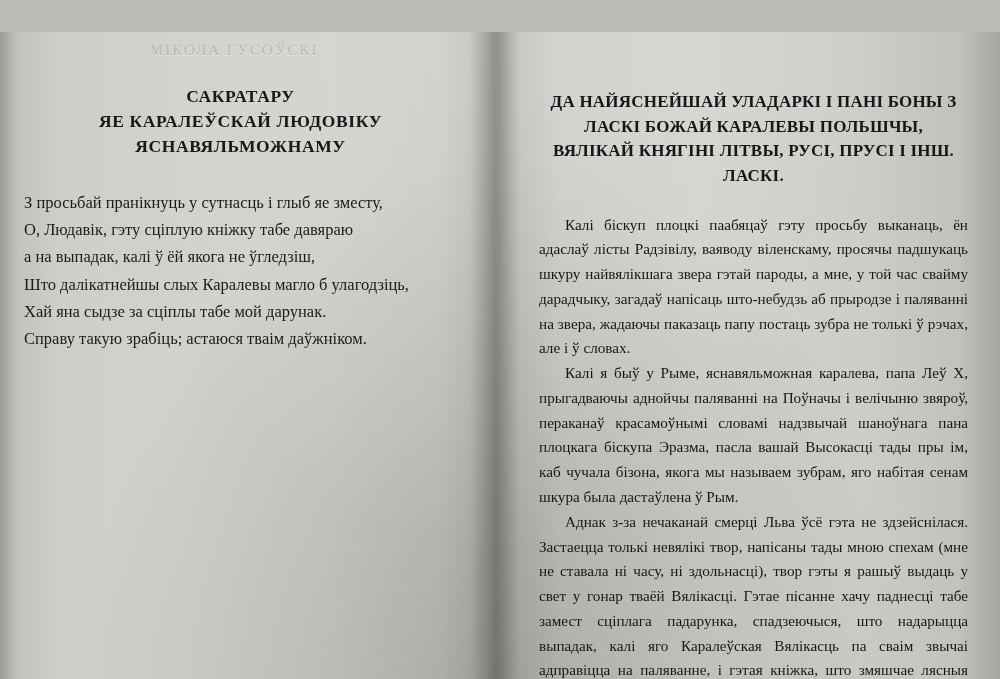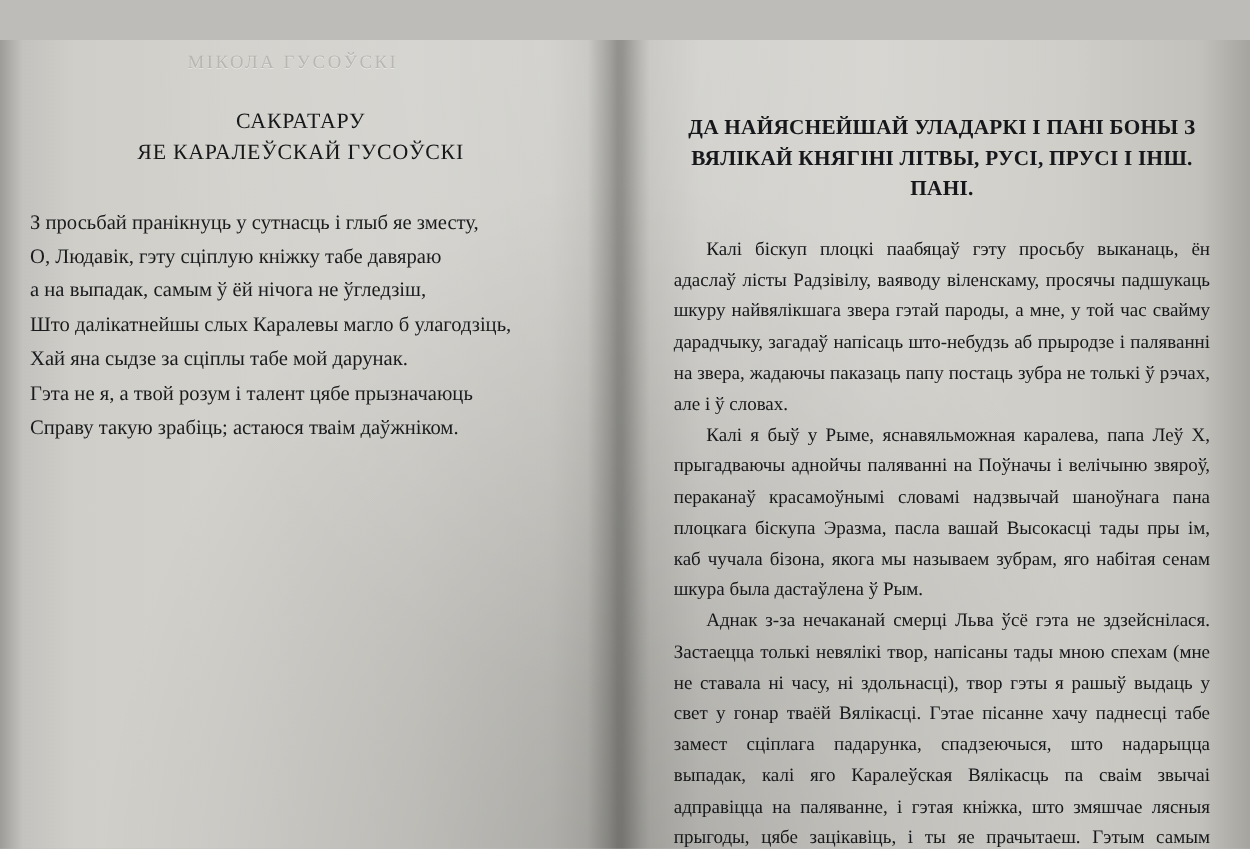--- a/index.html
+++ b/index.html
@@ -69,21 +69,21 @@
     font-size: 15px;
     letter-spacing: 2px;
     color: #b3b2ad;
     text-shadow: 0 1px 0 rgba(255,255,255,0.5);
     font-family: "Liberation Serif", serif;
     opacity: 0.85;
   }
 
   .heading {
     text-align: center;
-    font-weight: normal;
+    font-weight: bold;
     font-size: 17.5px;
     line-height: 1.42;
     letter-spacing: 0.6px;
     color: #17181a;
     margin: 12px 0 0 0;
   }
   .heading .line { display: block; }
 
   .poem {
     margin-top: 30px;
@@ -142,41 +142,42 @@
 <div class="book">
 
   <div class="grain"></div>
 
   <div class="running-head">МІКОЛА ГУСОЎСКІ</div>
 
   <div class="page page-left">
 
     <div class="heading">
       <span class="line">САКРАТАРУ</span>
-      <span class="line">ЯЕ КАРАЛЕЎСКАЙ ГУСОЎСКІ</span>
+      <span class="line">ЯЕ КАРАЛЕЎСКАЙ ЛЮДОВІКУ</span>
+      <span class="line">ЯСНАВЯЛЬМОЖНАМУ</span>
     </div>
 
     <div class="poem">
       <span class="line">З просьбай пранікнуць у сутнасць і глыб яе зместу,</span>
       <span class="line">О, Людавік, гэту сціплую кніжку табе давяраю</span>
-      <span class="line">а на выпадак, самым ў ёй нічога не ўгледзіш,</span>
+      <span class="line">а на выпадак, калі ў ёй якога не ўгледзіш,</span>
       <span class="line">Што далікатнейшы слых Каралевы магло б улагодзіць,</span>
       <span class="line">Хай яна сыдзе за сціплы табе мой дарунак.</span>
-      <span class="line">Гэта не я, а твой розум і талент цябе прызначаюць</span>
       <span class="line">Справу такую зрабіць; астаюся тваім даўжніком.</span>
     </div>
 
   </div>
 
   <div class="page page-right">
 
     <div class="right-heading">
       <span class="line">ДА НАЙЯСНЕЙШАЙ УЛАДАРКІ І ПАНІ БОНЫ З</span>
+      <span class="line">ЛАСКІ БОЖАЙ КАРАЛЕВЫ ПОЛЬШЧЫ,</span>
       <span class="line">ВЯЛІКАЙ КНЯГІНІ ЛІТВЫ, РУСІ, ПРУСІ І ІНШ.</span>
-      <span class="line">ПАНІ.</span>
+      <span class="line">ЛАСКІ.</span>
     </div>
 
     <div class="body-text">
       <p>Калі біскуп плоцкі паабяцаў гэту просьбу выканаць, ён адаслаў лісты Радзівілу, ваяводу віленскаму, просячы падшукаць шкуру найвялікшага звера гэтай пароды, а мне, у той час свайму дарадчыку, загадаў напісаць што-небудзь аб прыродзе і паляванні на звера, жадаючы паказаць папу постаць зубра не толькі ў рэчах, але і ў словах.</p>
       <p>Калі я быў у Рыме, яснавяльможная каралева, папа Леў Х, прыгадваючы аднойчы паляванні на Поўначы і велічыню звяроў, пераканаў красамоўнымі словамі надзвычай шаноўнага пана плоцкага біскупа Эразма, пасла вашай Высокасці тады пры ім, каб чучала бізона, якога мы называем зубрам, яго набітая сенам шкура была дастаўлена ў Рым.</p>
       <p>Аднак з-за нечаканай смерці Льва ўсё гэта не здзейснілася. Застаецца толькі невялікі твор, напісаны тады мною спехам (мне не ставала ні часу, ні здольнасці), твор гэты я рашыў выдаць у свет у гонар тваёй Вялікасці. Гэтае пісанне хачу паднесці табе замест сціплага падарунка, спадзеючыся, што надарыцца выпадак, калі яго Каралеўская Вялікасць па сваім звычаі адправіцца на паляванне, і гэтая кніжка, што змяшчае лясныя прыгоды, цябе зацікавіць, і ты яе прачытаеш. Гэтым самым жадаю я не так палепшыць сваё становішча, як пракласці шлях вучоным мужам, каб і яны табе свае творы паднеслі. І каб ты, найвучонейшая княгіня, узважыла іх здоль-насці і нарадзіла свайму яснавяльможнаму</p>
     </div>
 
   </div>
 

